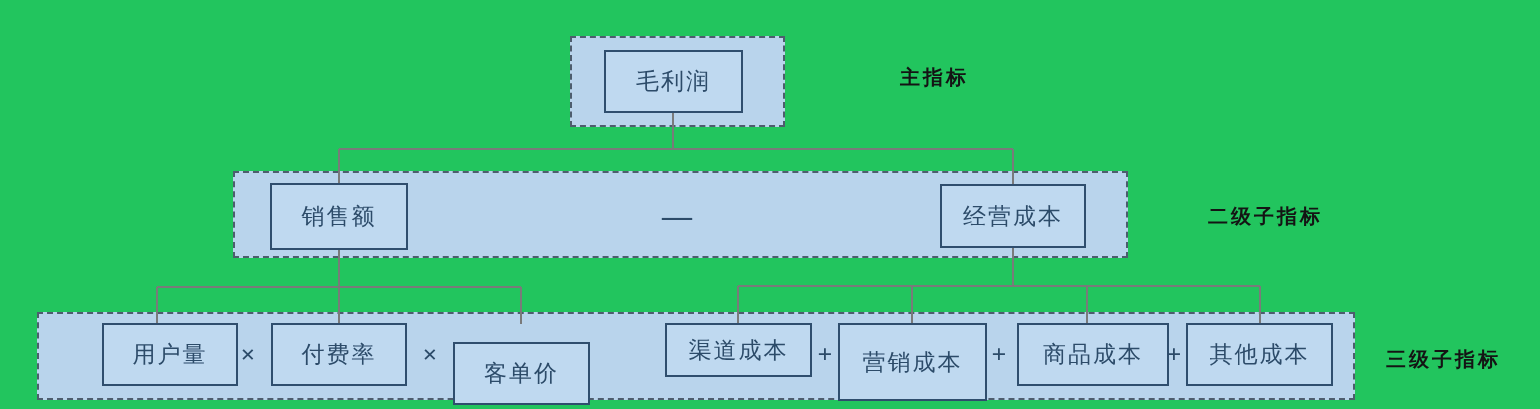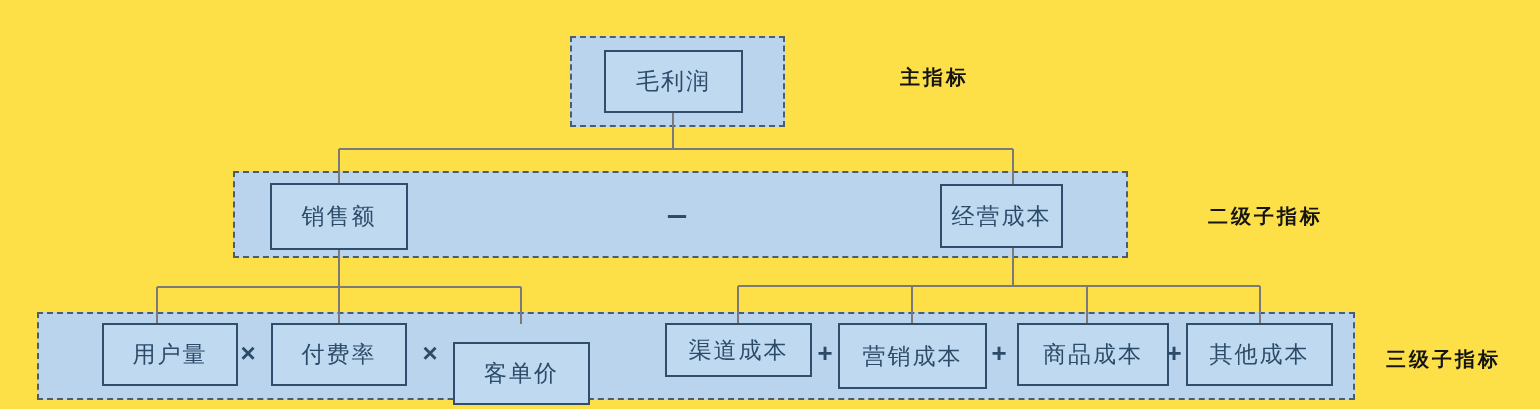--- a/index.html
+++ b/index.html
@@ -8,23 +8,23 @@
     --box-border:#2f4e6e;
     --box-text:#2c4b69;
     --dashed-border:#4e5d6e;
     --connector:#7a7a7a;
     --label-text:#141414;
   }
   html,body{margin:0;padding:0;background:#ffffff;}
   .stage{
     position:relative;
     width:1540px;height:409px;
-    background:#fde047;
+    background:#22c55e;
     overflow:hidden;
-    font-family:Liberation Mono, monospace;
+    font-family:Liberation Serif, serif;
   }
   .group{
     position:absolute;
     background:var(--container-fill);
     border:2px dashed var(--dashed-border);
     box-sizing:border-box;
     z-index:1;
   }
   .connectors{
     position:absolute;left:0;top:0;
@@ -77,32 +77,32 @@
     <path d="M673 113 L673 149 M339 149 L1013 149 M339 149 L339 184 M1013 149 L1013 185" fill="none" stroke="#7a7a7a" stroke-width="2"></path>
     <path d="M339 247 L339 324 M157 287 L521 287 M157 287 L157 324 M521 287 L521 324" fill="none" stroke="#7a7a7a" stroke-width="2"></path>
     <path d="M1013 248 L1013 286 M738 286 L1260 286 M738 286 L738 324 M912 286 L912 324 M1087 286 L1087 324 M1260 286 L1260 324" fill="none" stroke="#7a7a7a" stroke-width="2"></path>
   </svg>
 
   <div class="node" style="left:604px;top:50px;width:139px;height:63px;">毛利润</div>
   <div class="side-label" style="left:900px;top:64px;">主指标</div>
 
   <div class="node" style="left:270px;top:183px;width:138px;height:67px;">销售额</div>
   <div class="op minus" style="left:657px;top:196px;">—</div>
-  <div class="node" style="left:940px;top:184px;width:123px;height:64px;">经营成本</div>
+  <div class="node" style="left:940px;top:184px;width:146px;height:64px;">经营成本</div>
   <div class="side-label" style="left:1208px;top:203px;">二级子指标</div>
 
   <div class="node" style="left:102px;top:323px;width:136px;height:63px;text-align:center;">用户量</div>
   <div class="op" style="left:228px;top:335px;">×</div>
   <div class="node" style="left:271px;top:323px;width:136px;height:63px;">付费率</div>
   <div class="op" style="left:410px;top:335px;">×</div>
   <div class="node" style="left:453px;top:342px;width:137px;height:63px;">客单价</div>
 
   <div class="node" style="left:665px;top:323px;width:147px;height:54px;text-align:right;">渠道成本</div>
   <div class="op" style="left:805px;top:335px;">+</div>
-  <div class="node" style="left:838px;top:323px;width:149px;height:66px;">营销成本</div>
+  <div class="node" style="left:838px;top:323px;width:149px;height:78px;">营销成本</div>
   <div class="op" style="left:979px;top:335px;">+</div>
   <div class="node" style="left:1010px;top:323px;width:152px;height:63px;margin-left:7px;">商品成本</div>
   <div class="op" style="left:1154px;top:335px;">+</div>
   <div class="node" style="left:1186px;top:323px;width:147px;height:63px;">其他成本</div>
 
   <div class="side-label" style="left:1386px;top:346px;">三级子指标</div>
 
 </div>
 
 </body></html>

